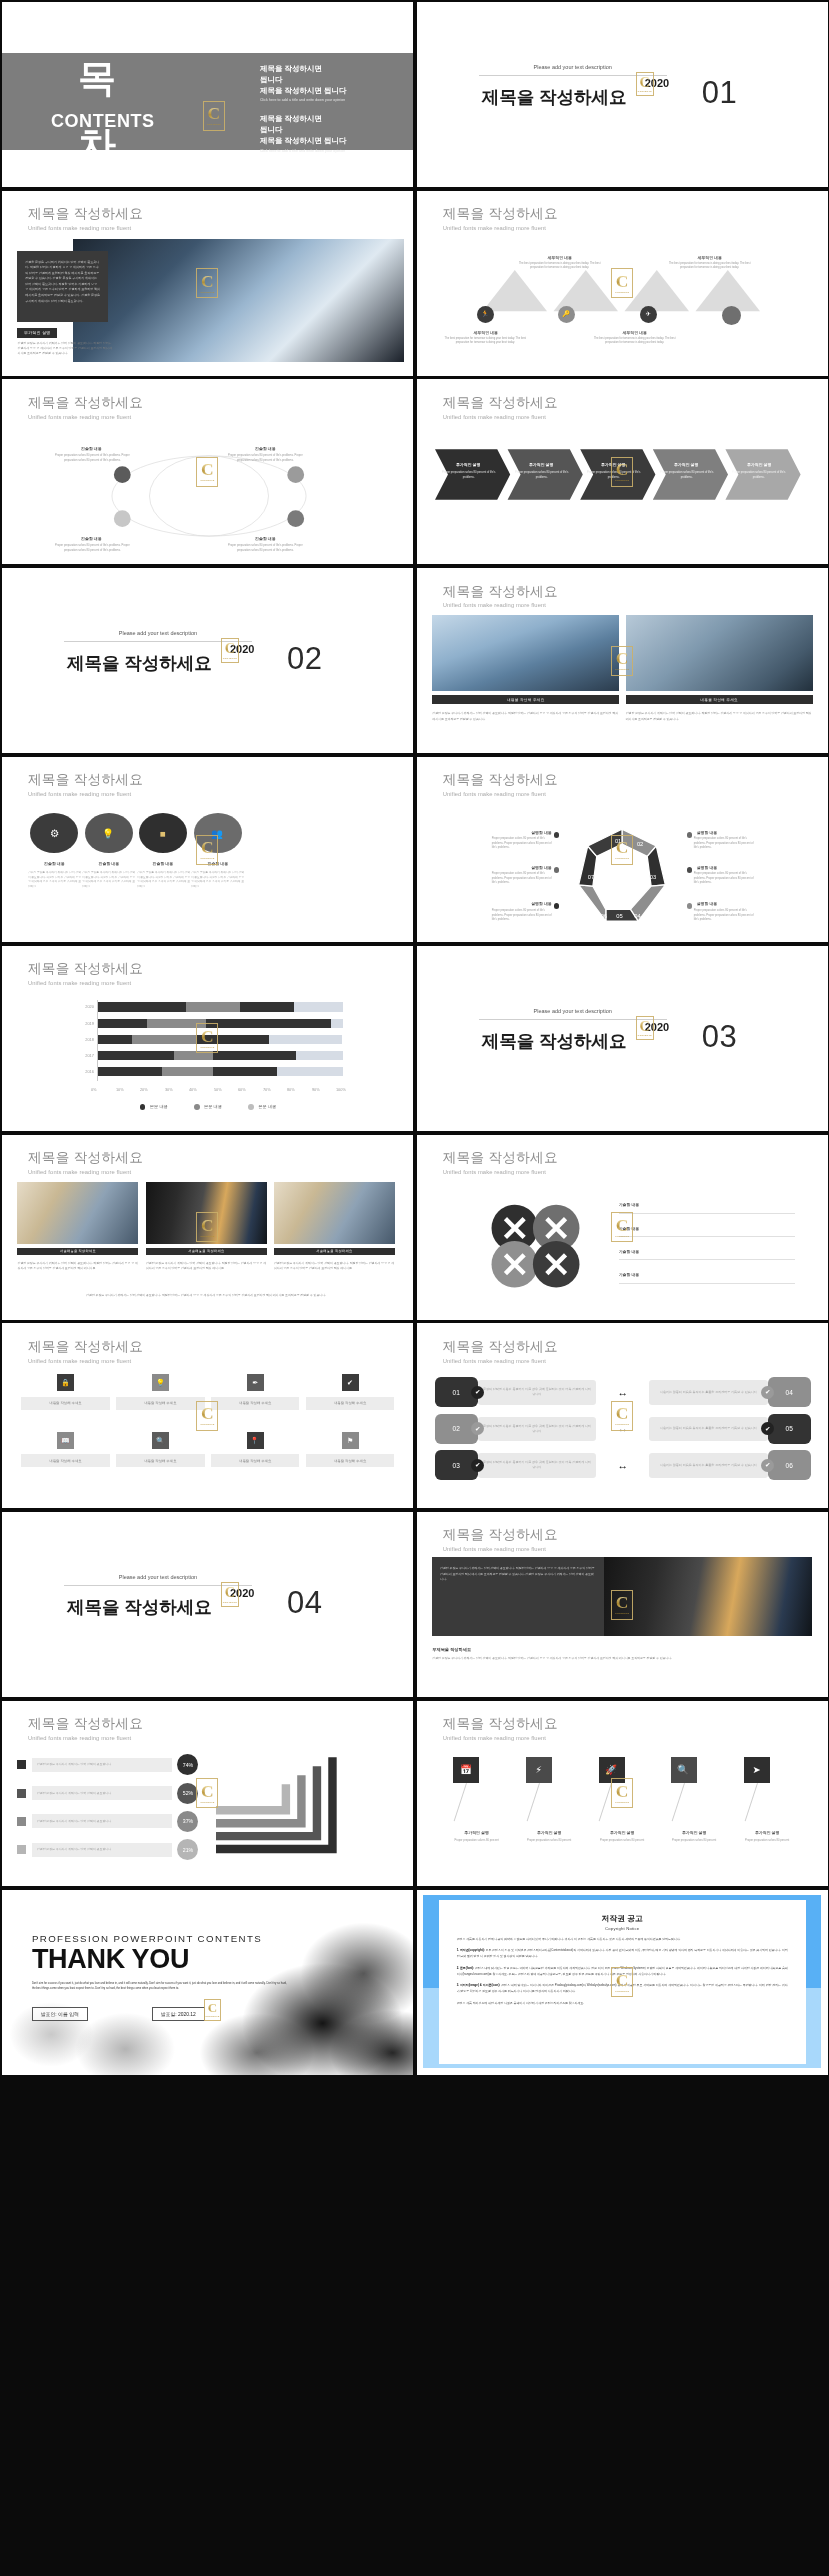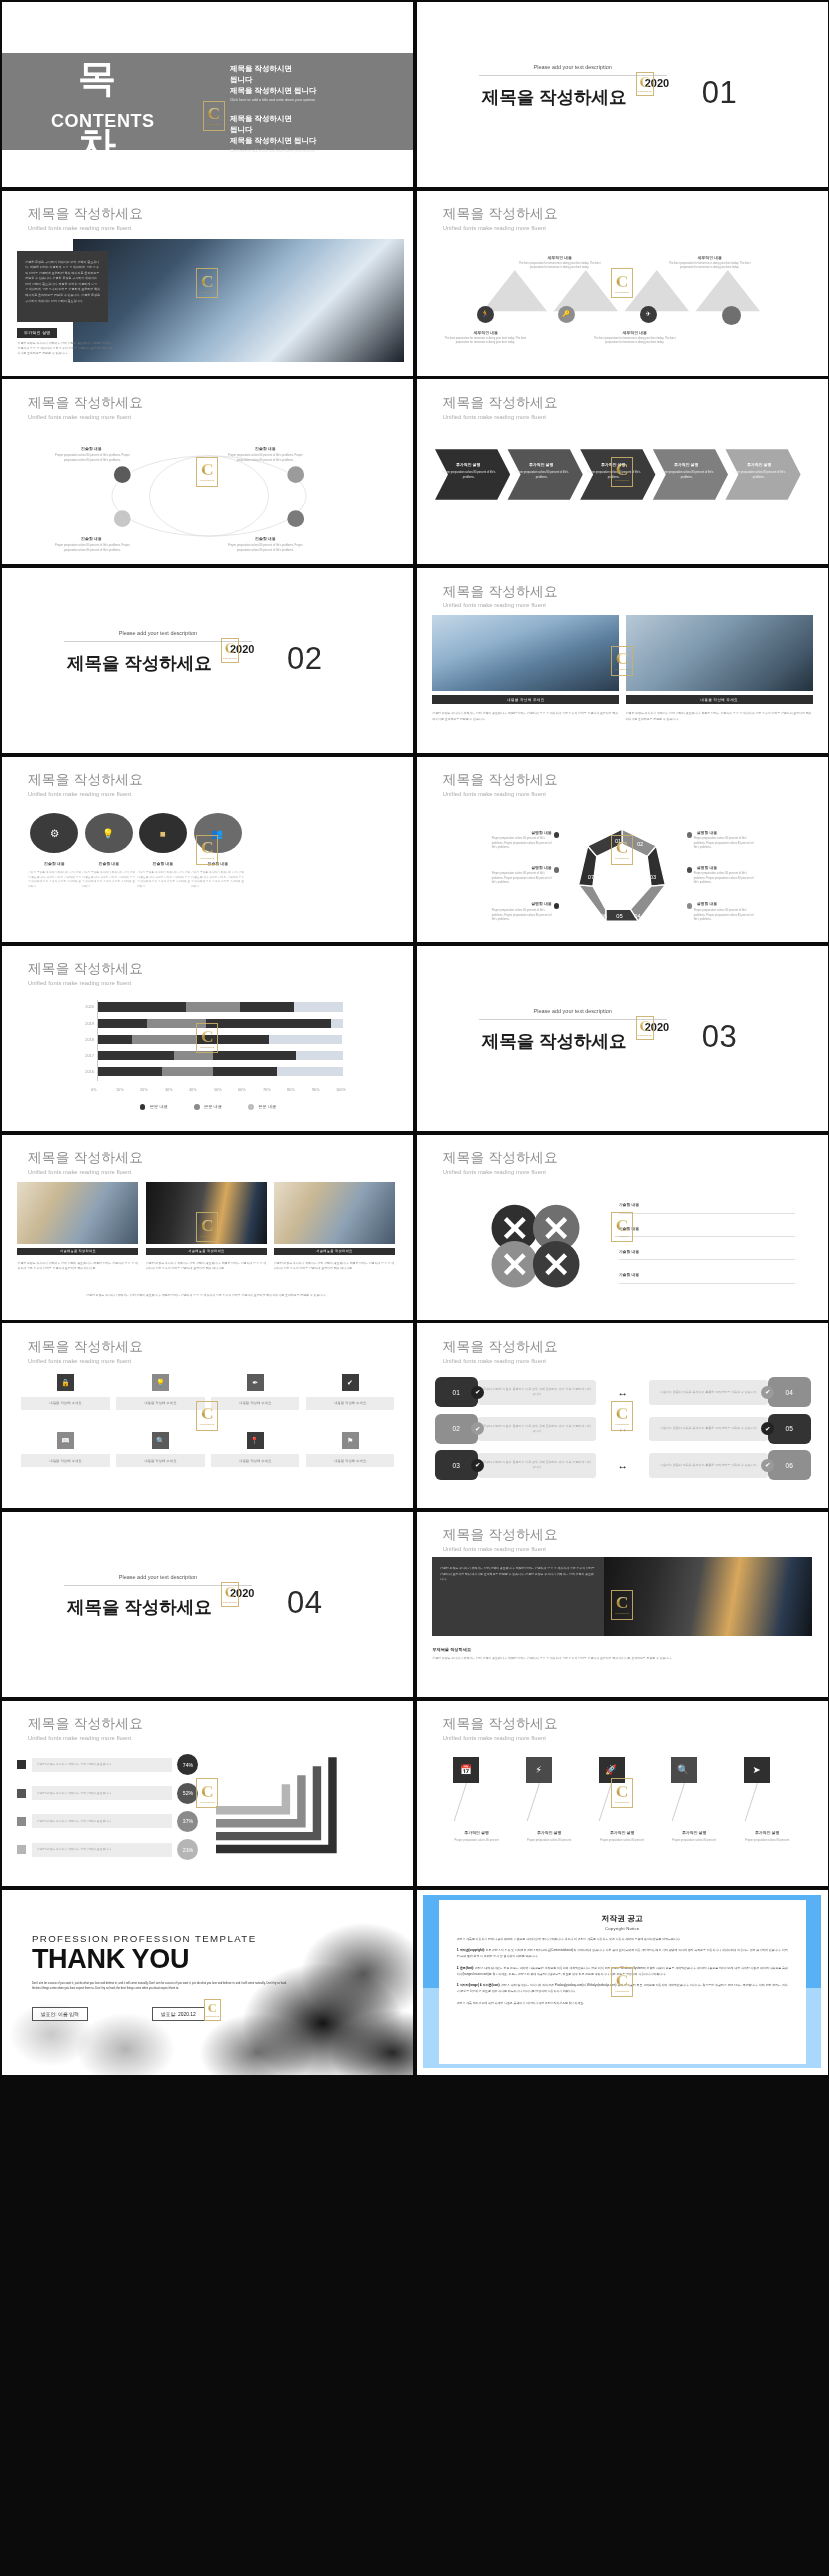--- a/index.html
+++ b/index.html
@@ -32,21 +32,21 @@
 
   
   .s1band { position: absolute; left: 0; right: 0; top: 51px; height: 97px; background: #7d7d7d; }
   .s1big { position: absolute; left: 76px; top: 60px; color: #fff; font-size: 38px;
            font-weight: 700; line-height: .88; letter-spacing: -1.3px; }
   .s1con { position: absolute; left: 49px; top: 109px; color: #fff; font-size: 18px;
            font-weight: 700; letter-spacing: 0.6px; }
   .s1right { position: absolute; left: 228px; top: 62px; width: 162px; color: #fff; }
   .s1right .k { font-size: 7.5px; font-weight: 700; line-height: 1.45; }
   .s1right .e { font-size: 3.5px; color: #e6e6e6; margin-top: 1.9px; letter-spacing: 0.1px; }
-  .s1right .grp { margin-bottom: 11.7px; }
+  .s1right .grp { margin-bottom: 11.7px; margin-left: 30px; }
 
   
   .secdesc { position: absolute; left: 62px; top: 62px; width: 188px; text-align: center;
              font-size: 5.5px; color: #555; }
   .secline { position: absolute; left: 62px; top: 73px; width: 188px; height: 0.6px; background: #cfcfcf; }
   .sectitle { position: absolute; left: 65px; top: 83px; font-size: 17.5px; font-weight: 700; color: #1c1c1c; }
   .secnum { position: absolute; left: 285px; top: 73px; font-size: 31px; font-weight: 400;
             color: #2b2b2b; letter-spacing: 0.6px; }
   .secyear { position: absolute; left: 228px; top: 75px; font-size: 11px; font-weight: 700; color: #1c1c1c; }
 
@@ -679,21 +679,21 @@
         <div class="dsc" style="position: absolute; left: 288px; top: 82px; width: 73px;">Proper preparation solves 80 percent</div>
       </div>
     <div class="wm">
       <div class="c">C</div>
       <div class="t">CONTENTS</div>
     </div>
   </div>
 
   <div class="slide">
     <div class="smoke"></div>
-    <div style="position:absolute;left:30px;top:43px;font-size:9.7px;letter-spacing:1.4px;color:#2a2a2a;">PROFESSION PROFESSION TEMPLATE</div>
+    <div style="position:absolute;left:30px;top:43px;font-size:9.7px;letter-spacing:1.4px;color:#2a2a2a;">PROFESSION POWERPOINT CONTENTS</div>
     <div style="position:absolute;left:30px;top:54px;font-size:27px;font-weight:700;letter-spacing:-0.3px;color:#111;">THANK YOU</div>
     <div style="position:absolute;left:30px;top:91px;width:259px;font-size:2.7px;line-height:2.0;color:#333;">Don't aim for success if you want it, just do what you love and believe in, and it will come naturally. Don't aim for success if you want it, just do what you love and believe in, and it will come naturally. Don't try so hard, the best things come when you least expect them to. Don't try so hard, the best things come when you least expect them to.</div>
     <div style="position:absolute;left:30px;top:117px;border:0.6px solid #555;padding:3.2px 7.8px;font-size:4.9px;color:#1c1c1c;background:rgba(255,255,255,.65);">발표인: 이름 입력</div>
     <div style="position:absolute;left:150px;top:117px;border:0.6px solid #555;padding:3.2px 7.8px;font-size:4.9px;color:#1c1c1c;background:rgba(255,255,255,.65);">발표일: 2020.12</div>
     <div class="wm" style="left:202px;top:109px;transform:none;width:17px;height:22px;">
       <div class="c" style="font-size:13px;">C</div>
       <div class="t">CONTENTS</div>
     </div>
   </div>
 

